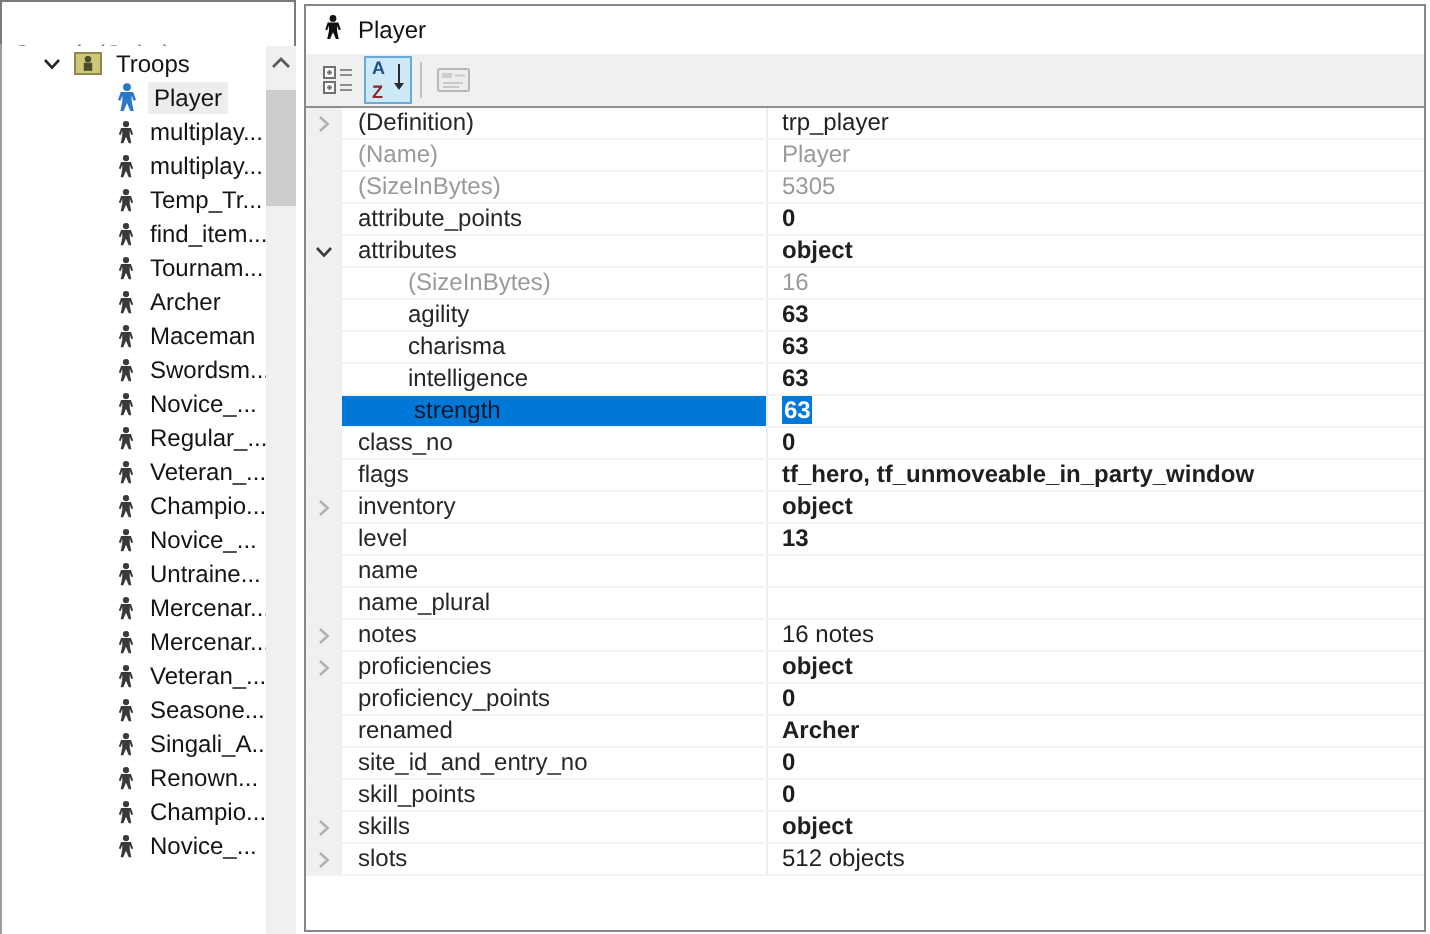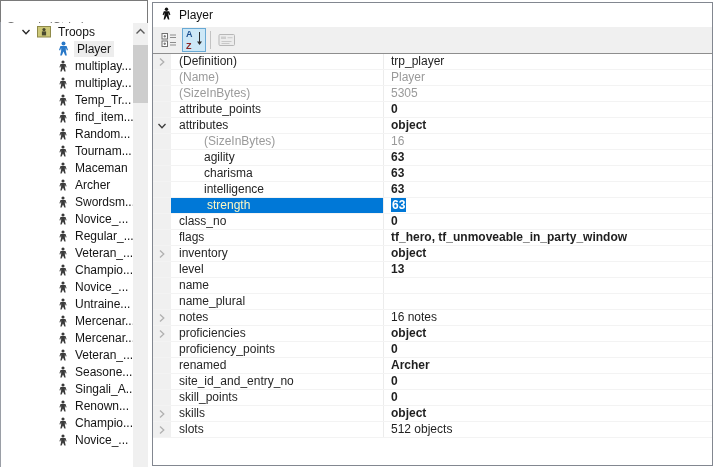--- a/index.html
+++ b/index.html
@@ -49,21 +49,21 @@
   .az .z{position:absolute;left:0;bottom:-3px;font-size:9px;font-weight:700;color:#8b2727;}
   .az .ar{position:absolute;right:-1px;top:-1px;}
   
   .grid{position:absolute;left:0;right:0;top:51px;}
   .grow{display:flex;height:16px;line-height:15px;border-bottom:1px solid #f3f3f3;box-sizing:border-box;}
   .gutter{width:18px;flex:none;background:#f0f0f0;display:flex;align-items:center;justify-content:center;}
   .ncell{width:213px;flex:none;border-right:1px solid #ececec;padding-left:8px;box-sizing:border-box;
          white-space:nowrap;overflow:hidden;color:#262626;}
   .ncell.ind{padding-left:33px;}
   .ncell.muted{color:#9a9a9a;}
-  .ncell.sel{background:#0078d7;color:#fef9c3;padding-left:36px;}
+  .ncell.sel{background:#0078d7;color:#0f172a;padding-left:36px;}
   .vcell{flex:1;padding-left:7px;white-space:nowrap;overflow:hidden;color:#1f1f1f;box-sizing:border-box;}
   .vcell.muted{color:#9a9a9a;}
   .vcell.mod{font-weight:700;}
   .chip{background:#0078d7;color:#fff;font-weight:700;padding:0 1px;}
 </style>
 </head>
 <body>
 
 <input class="search-box" placeholder="Search (Ctrl+,)" style="">
 <div class="left-edge"></div>
@@ -130,48 +130,39 @@
         </span>
         <span class="lbl">find_item...</span>
       </div>
       <div class="tree-row item-row">
         <span class="person">
           <svg width="12" height="12" viewBox="0 0 16 16" fill="#3a3a3a">
             <circle cx="8" cy="2.7" r="2.1"></circle>
             <path d="M4.7 5.3 h6.6 l1.5 4.3 -1.25 .45 -1.05 -2.9 v3.3 l1.05 5 H9.8 L8 11.2 6.2 15.45 H4.45 l1.05 -5 v-3.3 l-1.05 2.9 -1.25 -.45 z"></path>
           </svg>
         </span>
-        <span class="lbl">Random...</span>
-      </div>
-      <div class="tree-row item-row">
-        <span class="person">
-          <svg width="12" height="12" viewBox="0 0 16 16" fill="#3a3a3a">
-            <circle cx="8" cy="2.7" r="2.1"></circle>
-            <path d="M4.7 5.3 h6.6 l1.5 4.3 -1.25 .45 -1.05 -2.9 v3.3 l1.05 5 H9.8 L8 11.2 6.2 15.45 H4.45 l1.05 -5 v-3.3 l-1.05 2.9 -1.25 -.45 z"></path>
-          </svg>
-        </span>
         <span class="lbl">Tournam...</span>
       </div>
       <div class="tree-row item-row">
         <span class="person">
           <svg width="12" height="12" viewBox="0 0 16 16" fill="#3a3a3a">
             <circle cx="8" cy="2.7" r="2.1"></circle>
             <path d="M4.7 5.3 h6.6 l1.5 4.3 -1.25 .45 -1.05 -2.9 v3.3 l1.05 5 H9.8 L8 11.2 6.2 15.45 H4.45 l1.05 -5 v-3.3 l-1.05 2.9 -1.25 -.45 z"></path>
           </svg>
         </span>
+        <span class="lbl">Archer</span>
+      </div>
+      <div class="tree-row item-row">
+        <span class="person">
+          <svg width="12" height="12" viewBox="0 0 16 16" fill="#3a3a3a">
+            <circle cx="8" cy="2.7" r="2.1"></circle>
+            <path d="M4.7 5.3 h6.6 l1.5 4.3 -1.25 .45 -1.05 -2.9 v3.3 l1.05 5 H9.8 L8 11.2 6.2 15.45 H4.45 l1.05 -5 v-3.3 l-1.05 2.9 -1.25 -.45 z"></path>
+          </svg>
+        </span>
         <span class="lbl">Maceman</span>
-      </div>
-      <div class="tree-row item-row">
-        <span class="person">
-          <svg width="12" height="12" viewBox="0 0 16 16" fill="#3a3a3a">
-            <circle cx="8" cy="2.7" r="2.1"></circle>
-            <path d="M4.7 5.3 h6.6 l1.5 4.3 -1.25 .45 -1.05 -2.9 v3.3 l1.05 5 H9.8 L8 11.2 6.2 15.45 H4.45 l1.05 -5 v-3.3 l-1.05 2.9 -1.25 -.45 z"></path>
-          </svg>
-        </span>
-        <span class="lbl">Archer</span>
       </div>
       <div class="tree-row item-row">
         <span class="person">
           <svg width="12" height="12" viewBox="0 0 16 16" fill="#3a3a3a">
             <circle cx="8" cy="2.7" r="2.1"></circle>
             <path d="M4.7 5.3 h6.6 l1.5 4.3 -1.25 .45 -1.05 -2.9 v3.3 l1.05 5 H9.8 L8 11.2 6.2 15.45 H4.45 l1.05 -5 v-3.3 l-1.05 2.9 -1.25 -.45 z"></path>
           </svg>
         </span>
         <span class="lbl">Swordsm...</span>
       </div>

